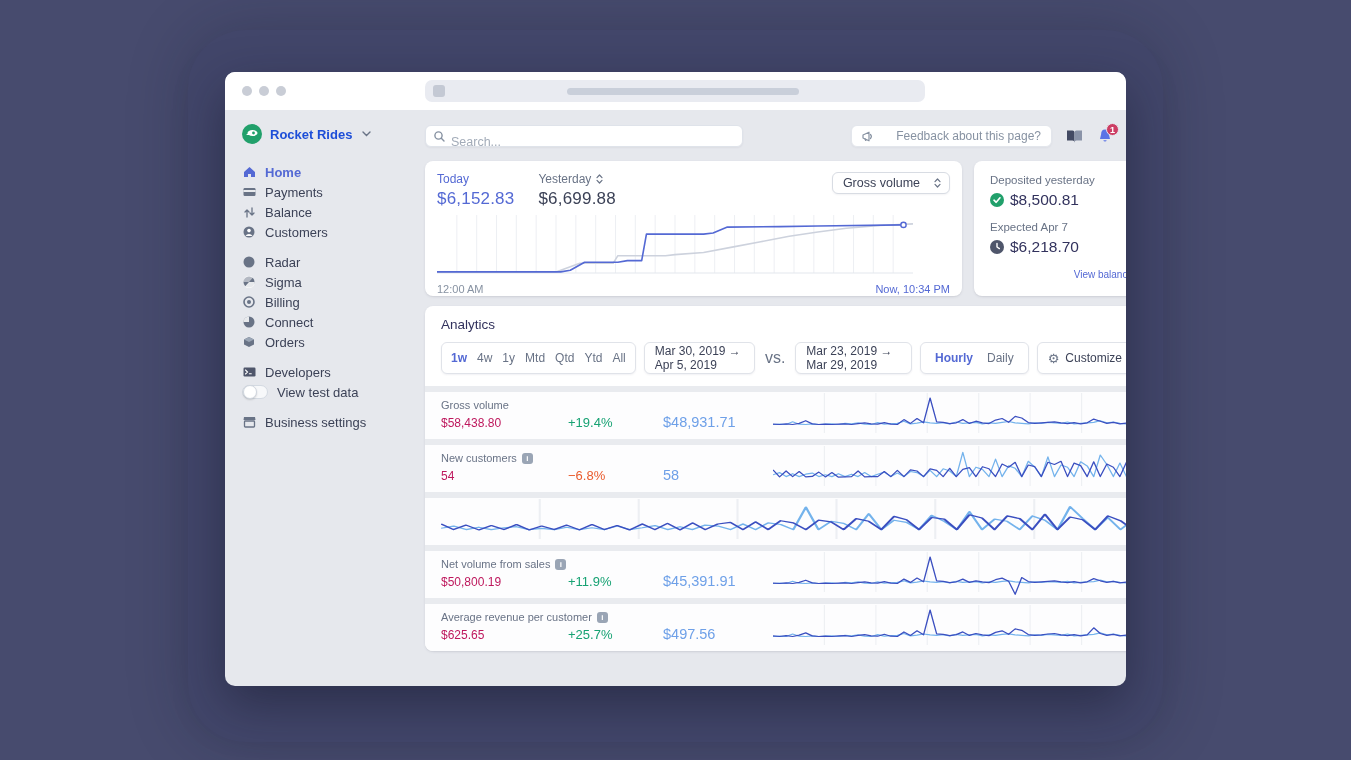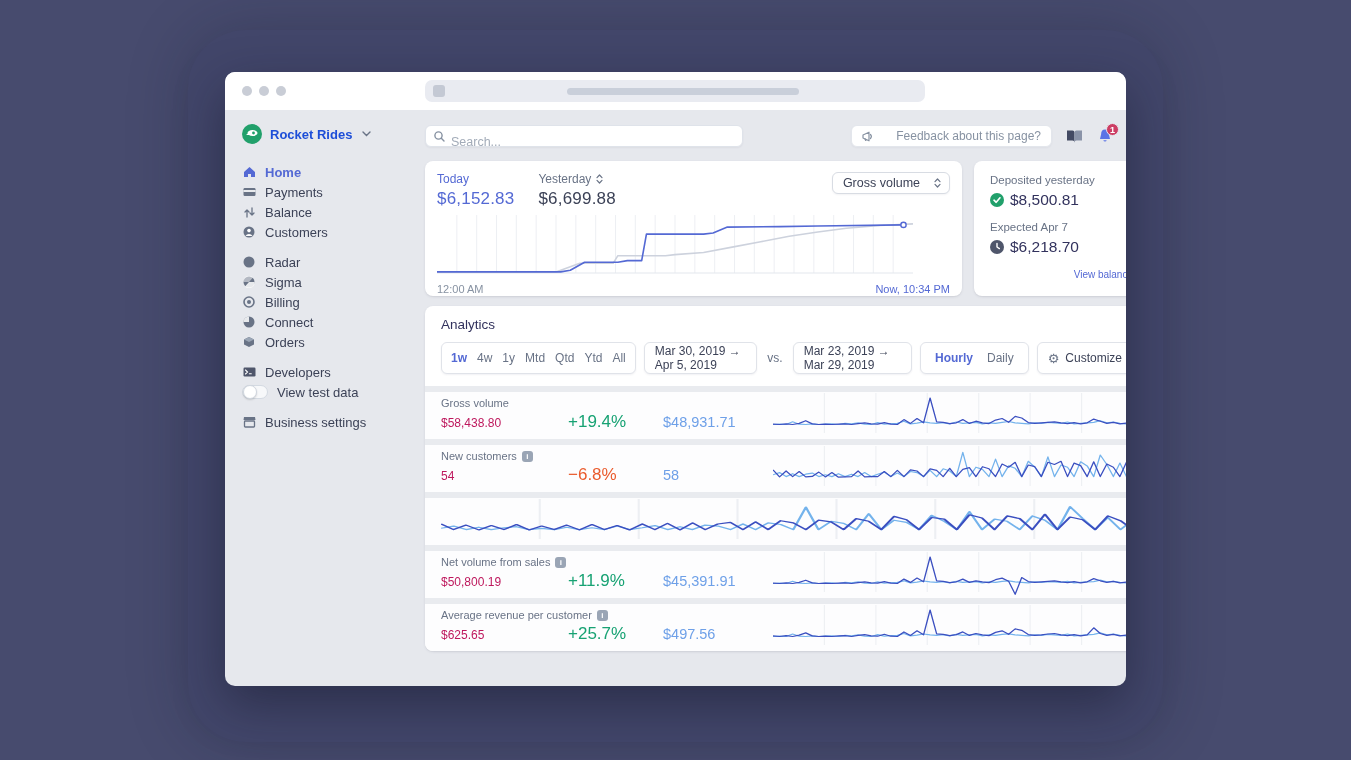--- a/index.html
+++ b/index.html
@@ -94,35 +94,35 @@
   .analytics { margin-top:10px; overflow:hidden; }
   .an-head { padding:11px 16px 12px; }
   .an-title { font-size:13.5px; color:#32325d; font-weight:400; }
   .controls { display:flex; align-items:center; margin-top:10px; gap:8px; }
   .btn { background:#fff; border:1px solid #e0e3e9; border-radius:6px; height:32px;
          display:flex; align-items:center; font-size:12px; color:#3c4257;
          box-shadow:0 1px 2px rgba(50,50,93,.07); cursor:pointer; padding:0 10px; gap:6px; }
   .seg { padding:0 4px; gap:0; }
   .seg span { padding:0 5px; color:#697386; }
   .seg span.active { color:#5469d4; font-weight:700; }
-  .vs { font-size:12px; color:#697386; padding:0 2px; }
+  .vs { font-size:16px; color:#697386; padding:0 2px; }
   .gran span { padding:0 4px; color:#697386; }
   .gran span.active { color:#5469d4; font-weight:700; }
   .customize { margin-left:auto; color:#3c4257; }
   .gear { color:#697386; font-size:13px; line-height:1; }
 
   .metric-row { border-top:6px solid #e9ebef; background:#fdfdfe; display:flex; align-items:center;
                 padding:7px 16px 9px; height:53px; }
   .m-left { width:332px; flex:none; }
   .m-label { font-size:11px; color:#697386; display:flex; align-items:center; gap:5px; }
   .info-ic { width:11px; height:11px; border-radius:3px; background:#9aa5b5; color:#fff; font-size:8px;
              font-weight:700; display:inline-flex; align-items:center; justify-content:center; cursor:pointer; }
   .m-values { display:flex; align-items:baseline; margin-top:3px; }
   .m-value { font-size:12px; color:#be185d; width:127px; }
-  .m-delta { font-size:17px; width:95px; }
+  .m-delta { font-size:13px; width:95px; }
   .m-delta.pos { color:#17a273; }
   .m-delta.neg { color:#ea5b2d; }
   .m-prev { font-size:14.5px; color:#6ea0e8; }
   .m-spark { flex:1; height:44px; }
   .m-spark svg { width:100%; height:100%; display:block; }
 </style>
 </head>
 <body>
 
 <div class="bg-ring"></div>

